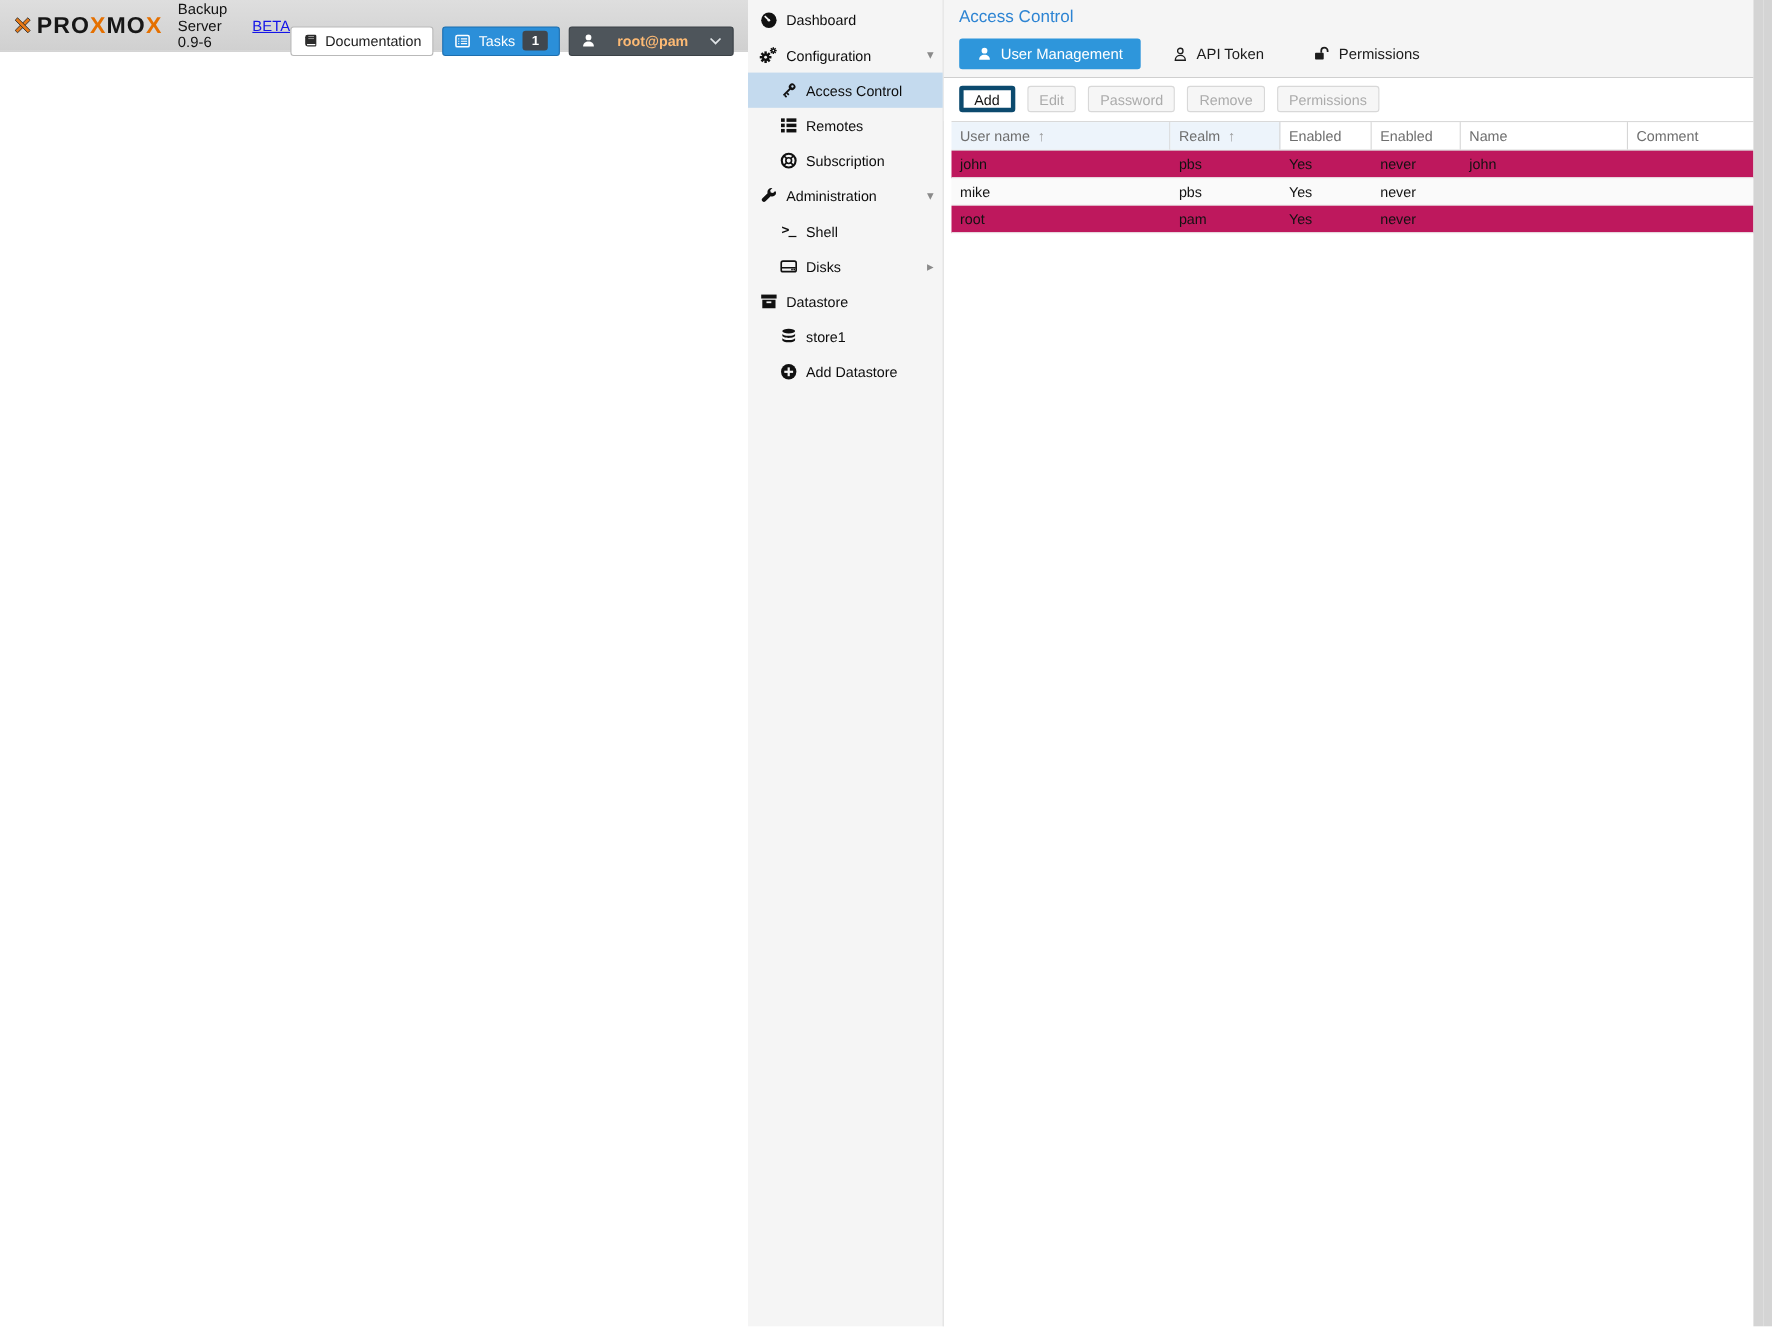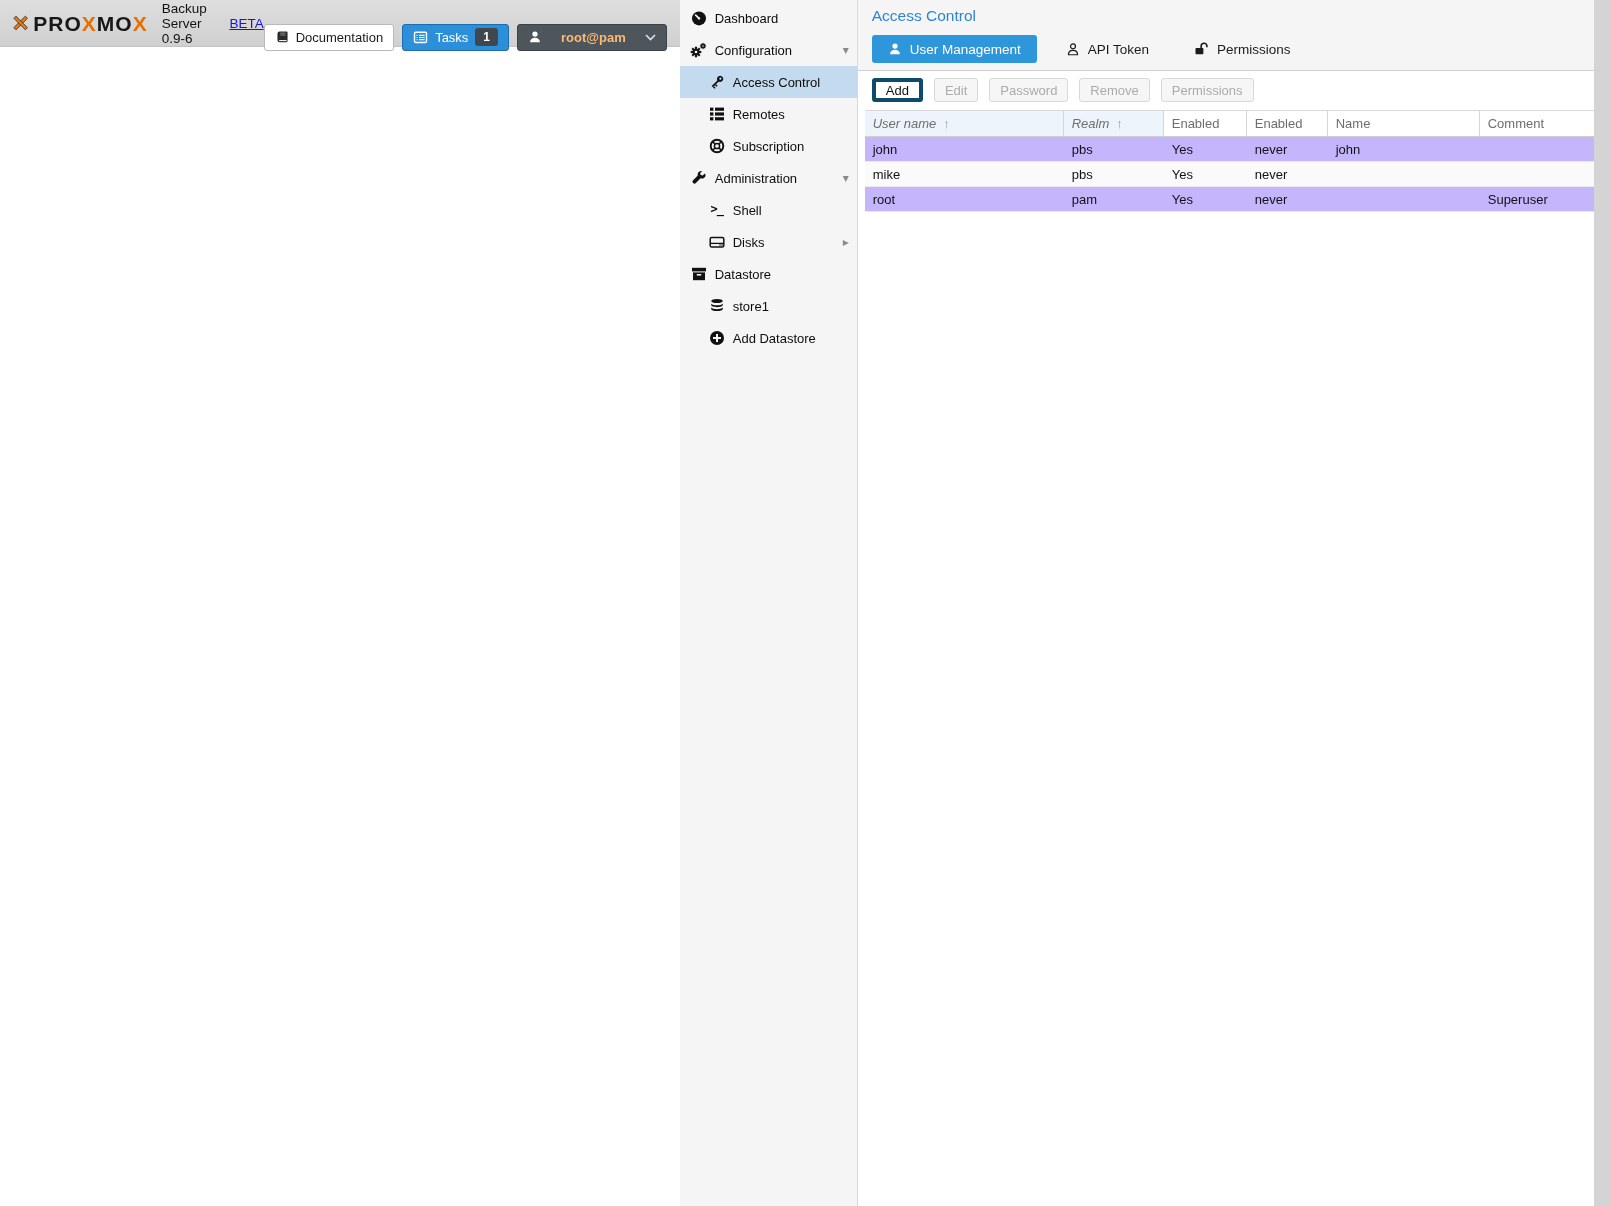--- a/index.html
+++ b/index.html
@@ -81,23 +81,23 @@
   
   .grid { margin-left:7px; flex:1 1 auto; display:flex; flex-direction:column; min-height:0; }
   .grid-header {
     display:flex; height:27px; flex:0 0 27px;
     border-top:1px solid #d9d9d9; border-bottom:1px solid #cfcfcf; background:#fff;
   }
   .hcell {
     display:flex; align-items:center; padding-left:8px; color:#6e6e6e;
     border-right:1px solid #d6d6d6; cursor:pointer; white-space:nowrap;
   }
-  .hcell.sorted { background:#edf4fb;font-style:italic; }
+  .hcell.sorted { background:#edf4fb; }
   .hcell .sort-arrow { color:#9a9a9a; margin-left:7px; font-size:13px; }
-  .grid-row { display:flex; height:25px; flex:0 0 25px; border-bottom:1px solid #ebebeb; cursor:pointer; background:#c4b5fd; }
+  .grid-row { display:flex; height:25px; flex:0 0 25px; border-bottom:1px solid #ebebeb; cursor:pointer; background:#be185d; }
   .grid-row.alt { background:#fafafa; }
   .cell { display:flex; align-items:center; padding-left:8px; color:#121212; white-space:nowrap; overflow:hidden; }
   .c0 { width:199px; flex:0 0 199px; }
   .c1 { width:100px; flex:0 0 100px; }
   .c2 { width:83px;  flex:0 0 83px; }
   .c3 { width:81px;  flex:0 0 81px; }
   .c4 { width:152px; flex:0 0 152px; }
   .c5 { flex:1 1 auto; border-right:none; }
   .grid-rest { flex:1 1 auto; background:#fff; }
 
@@ -388,21 +388,20 @@
           <div class="cell c4"></div>
           <div class="cell c5"></div>
         </div>
 
         <div class="grid-row">
           <div class="cell c0">root</div>
           <div class="cell c1">pam</div>
           <div class="cell c2">Yes</div>
           <div class="cell c3">never</div>
           <div class="cell c4"></div>
-          <div class="cell c5">Superuser</div>
         </div>
 
         <div class="grid-rest"></div>
       </div>
 
     </main>
 
     <div class="right-strip"></div>
   </div>
 

